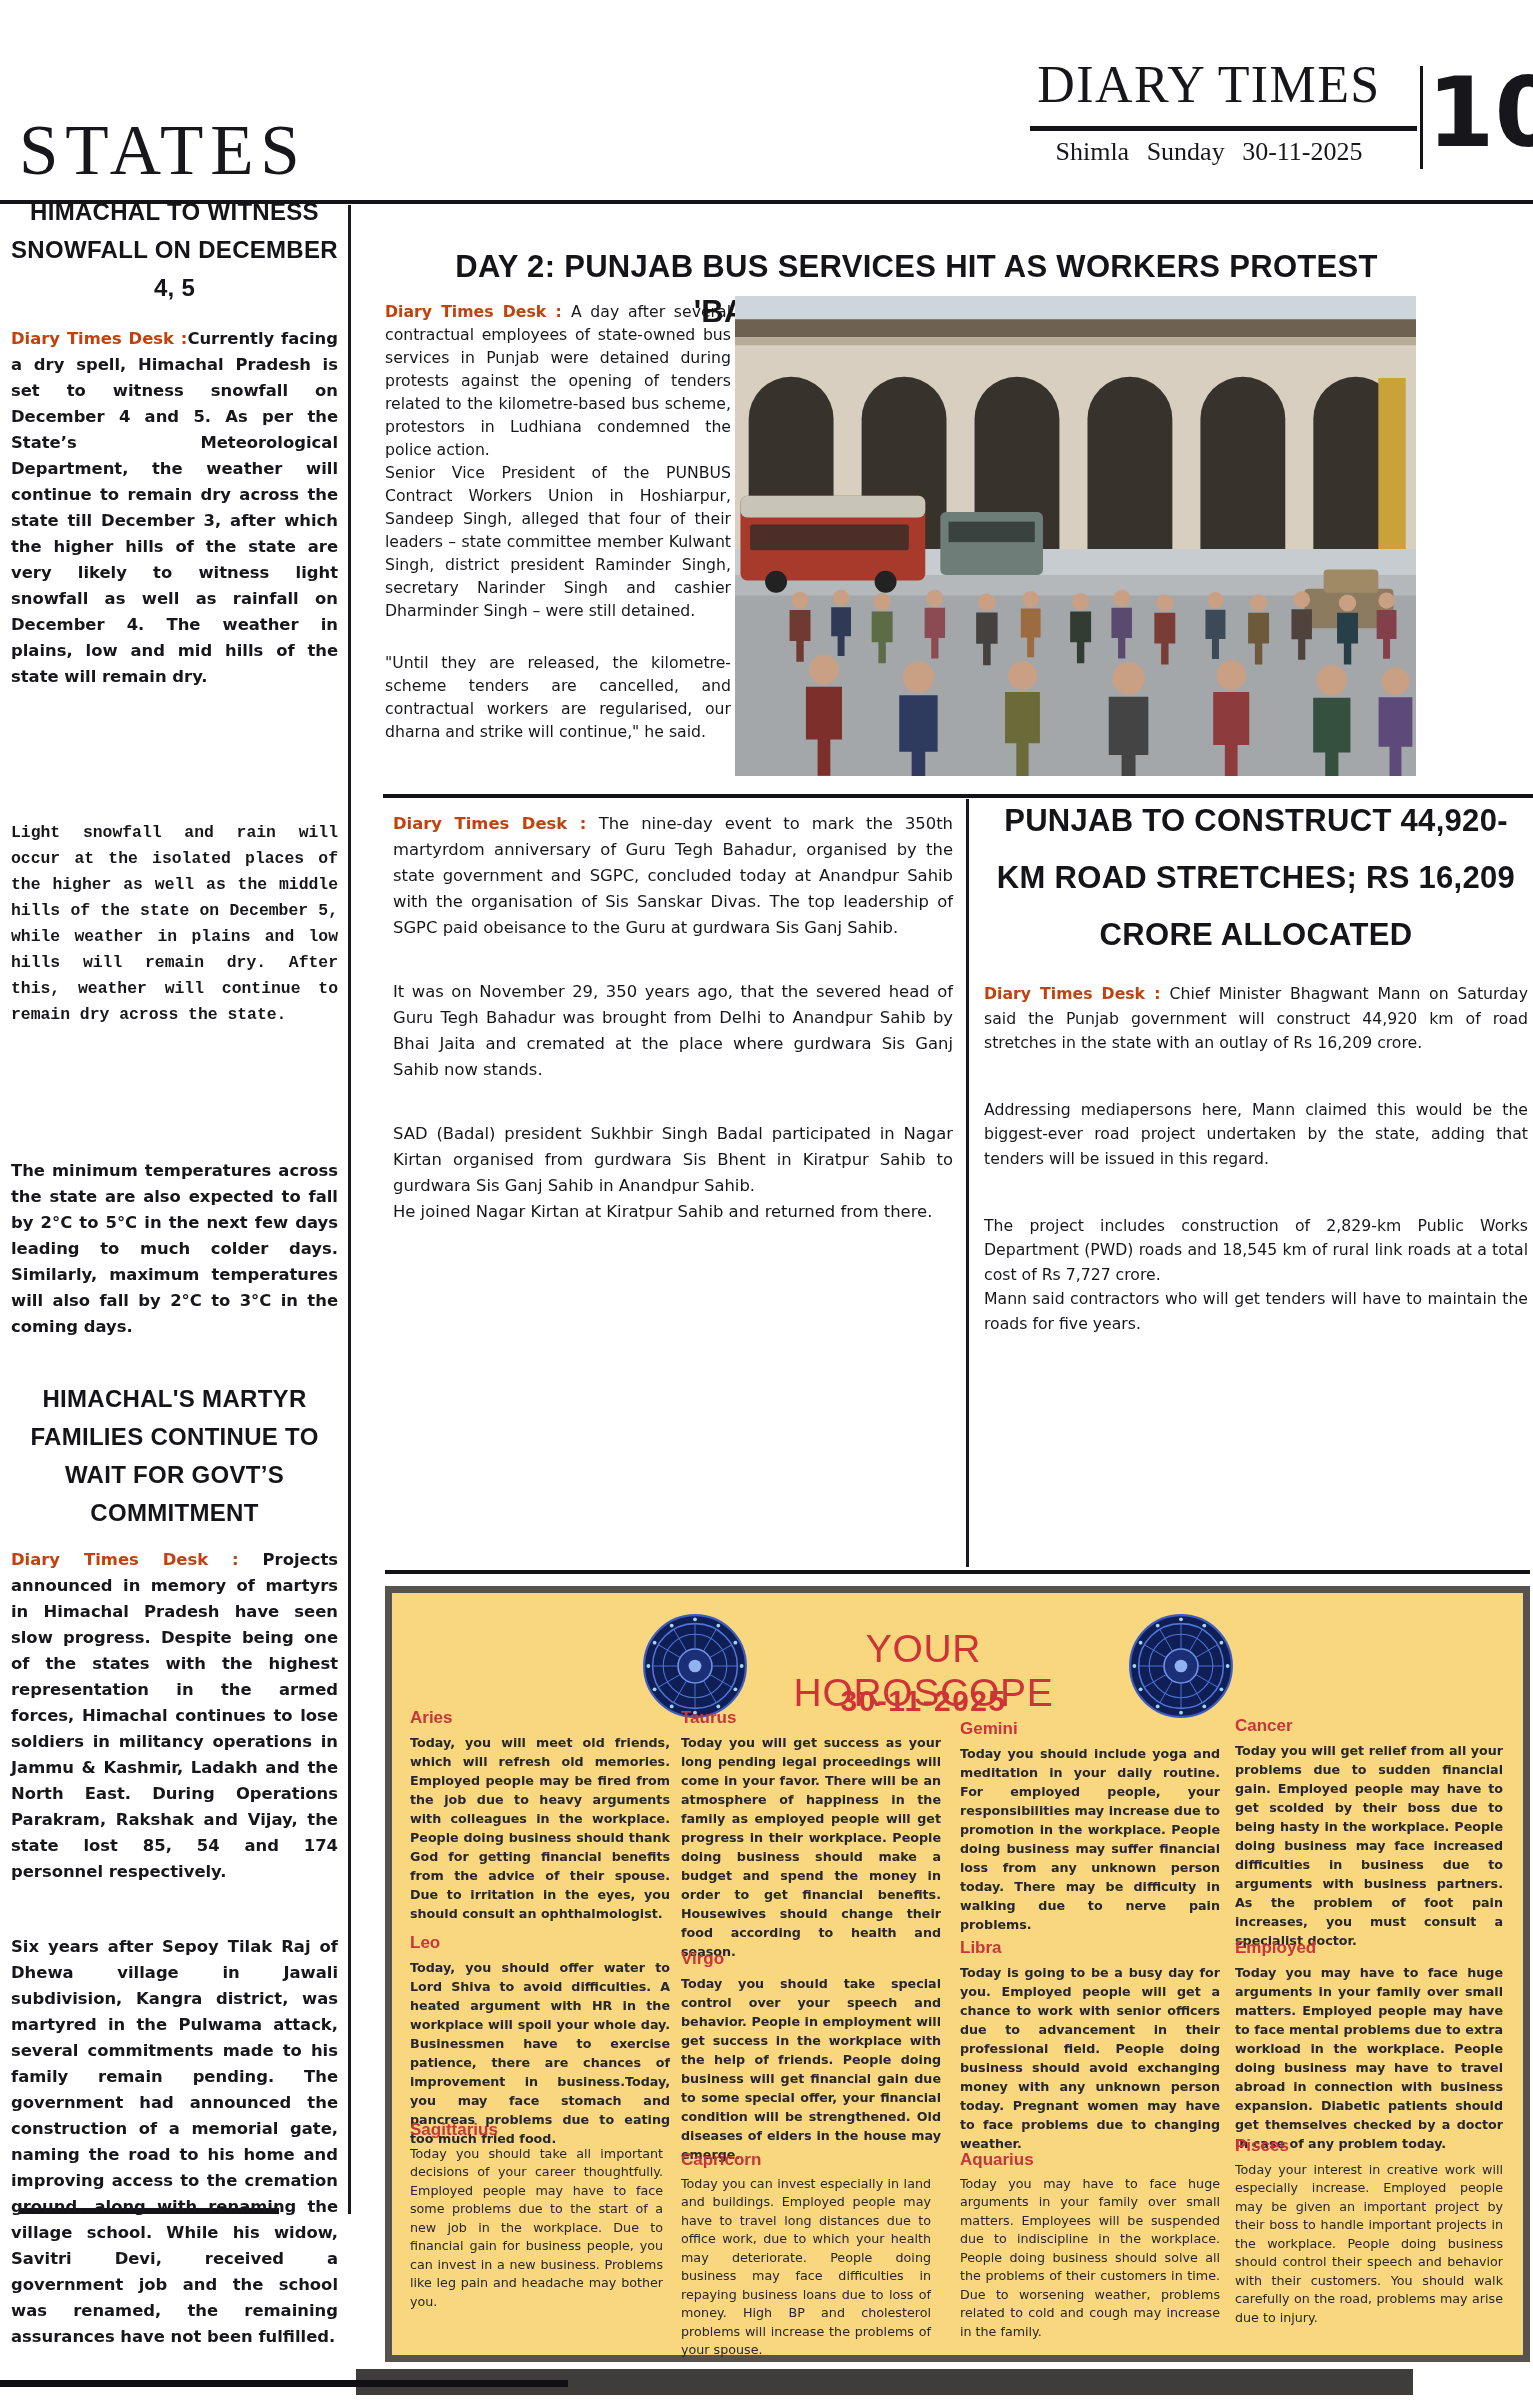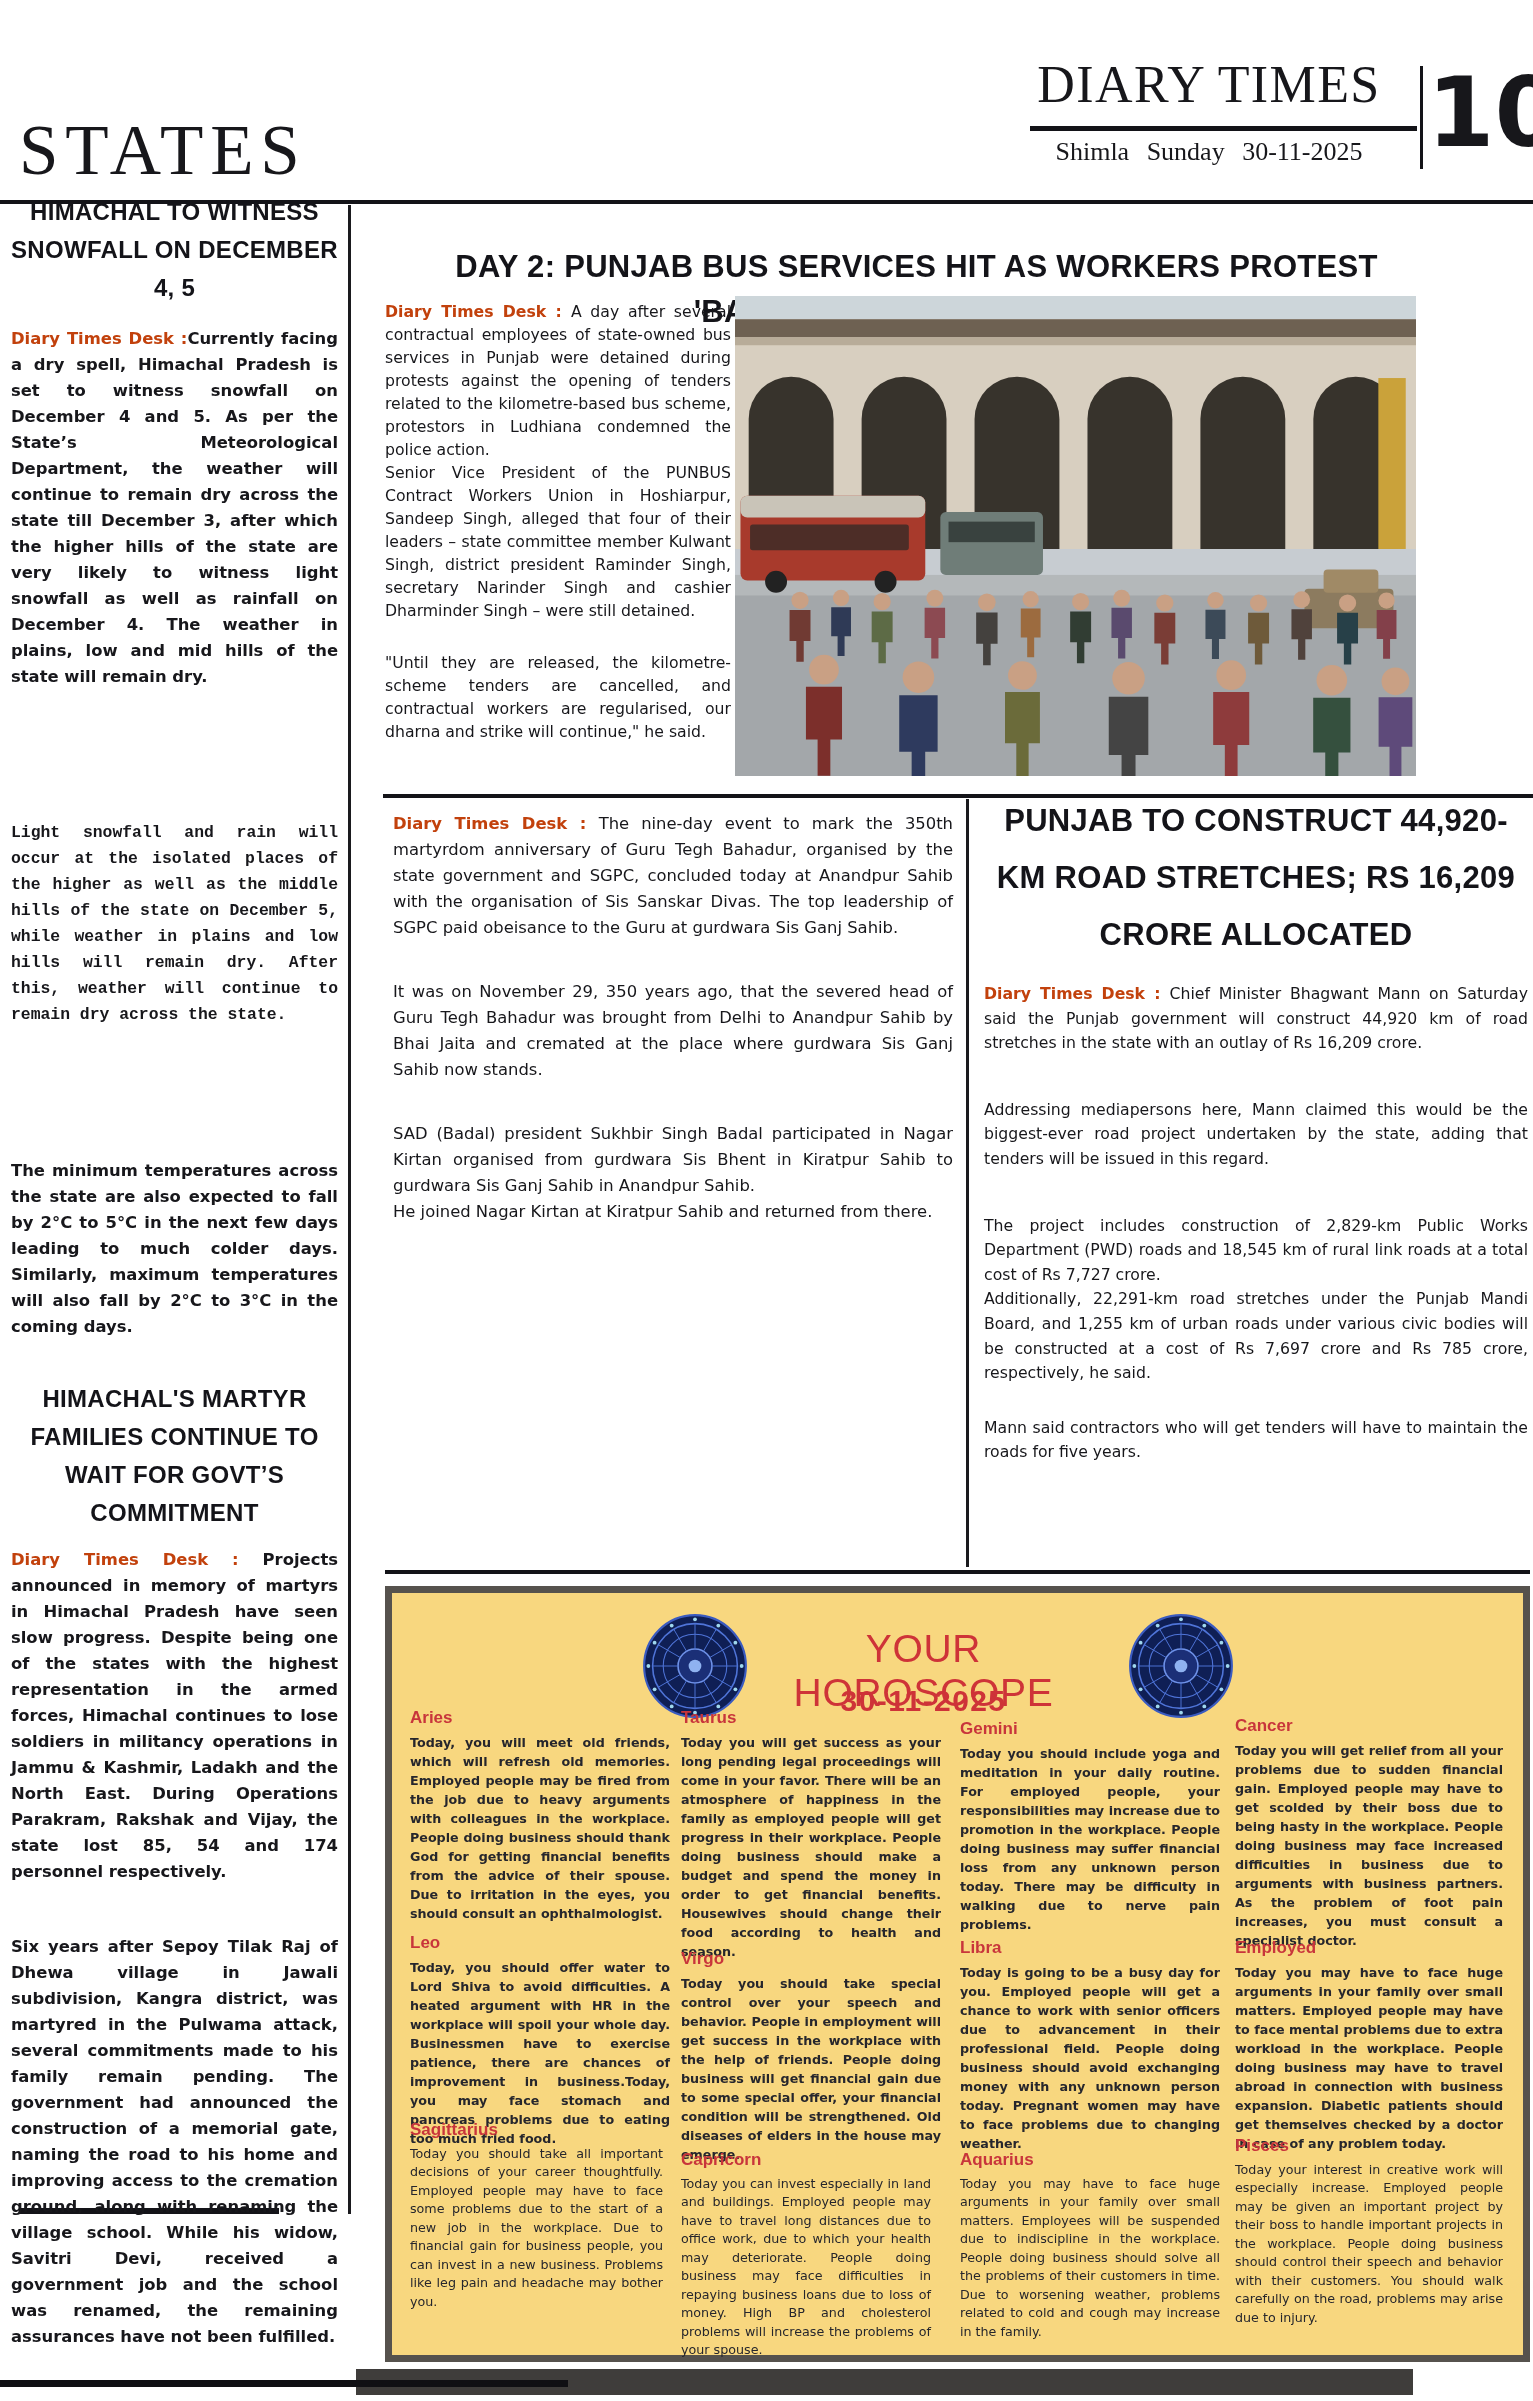--- a/index.html
+++ b/index.html
@@ -185,21 +185,20 @@
     <p class="body-p" style="margin-bottom:38px;"><span>It was on November 29, 350 years ago, that the severed head of Guru Tegh Bahadur was brought from Delhi to Anandpur Sahib by Bhai Jaita and cremated at the place where gurdwara Sis Ganj Sahib now stands.</span></p>
     <p class="body-p"><span>SAD (Badal) president Sukhbir Singh Badal participated in Nagar Kirtan organised from gurdwara Sis Bhent in Kiratpur Sahib to gurdwara Sis Ganj Sahib in Anandpur Sahib.</span></p>
     <p class="body-p"><span>He joined Nagar Kirtan at Kiratpur Sahib and returned from there.</span></p>
   </div>
 
   <div class="abs roads">
     <h2 class="art-title">PUNJAB TO CONSTRUCT 44,920-KM ROAD STRETCHES; RS 16,209 CRORE ALLOCATED</h2>
     <p class="body-p" style="margin-bottom:42px;"><strong class="lead">Diary Times Desk : </strong><span>Chief Minister Bhagwant Mann on Saturday said the Punjab government will construct 44,920 km of road stretches in the state with an outlay of Rs 16,209 crore.</span></p>
     <p class="body-p" style="margin-bottom:42px;"><span>Addressing mediapersons here, Mann claimed this would be the biggest-ever road project undertaken by the state, adding that tenders will be issued in this regard.</span></p>
     <p class="body-p"><span>The project includes construction of 2,829-km Public Works Department (PWD) roads and 18,545 km of rural link roads at a total cost of Rs 7,727 crore.</span></p>
-    <p class="body-p" style="margin-bottom:30px;"><span>Additionally, 22,291-km road stretches under the Punjab Mandi Board, and 1,255 km of urban roads under various civic bodies will be constructed at a cost of Rs 7,697 crore and Rs 785 crore, respectively, he said.</span></p>
     <p class="body-p"><span>Mann said contractors who will get tenders will have to maintain the roads for five years.</span></p>
   </div>
 
   <div class="abs horo-box"></div>
 
   <svg class="wheel wheel-l" viewBox="0 0 100 100">
     <circle cx="50" cy="50" r="48" fill="#0f1f55" stroke="#3b5bc0" stroke-width="2"></circle>
     <circle cx="50" cy="50" r="40" fill="none" stroke="#4f74d8" stroke-width="1.5"></circle>
     <circle cx="50" cy="50" r="30" fill="none" stroke="#4f74d8" stroke-width="1"></circle>
     <circle cx="50" cy="50" r="16" fill="#1b2f77" stroke="#6f92e8" stroke-width="1.5"></circle>

